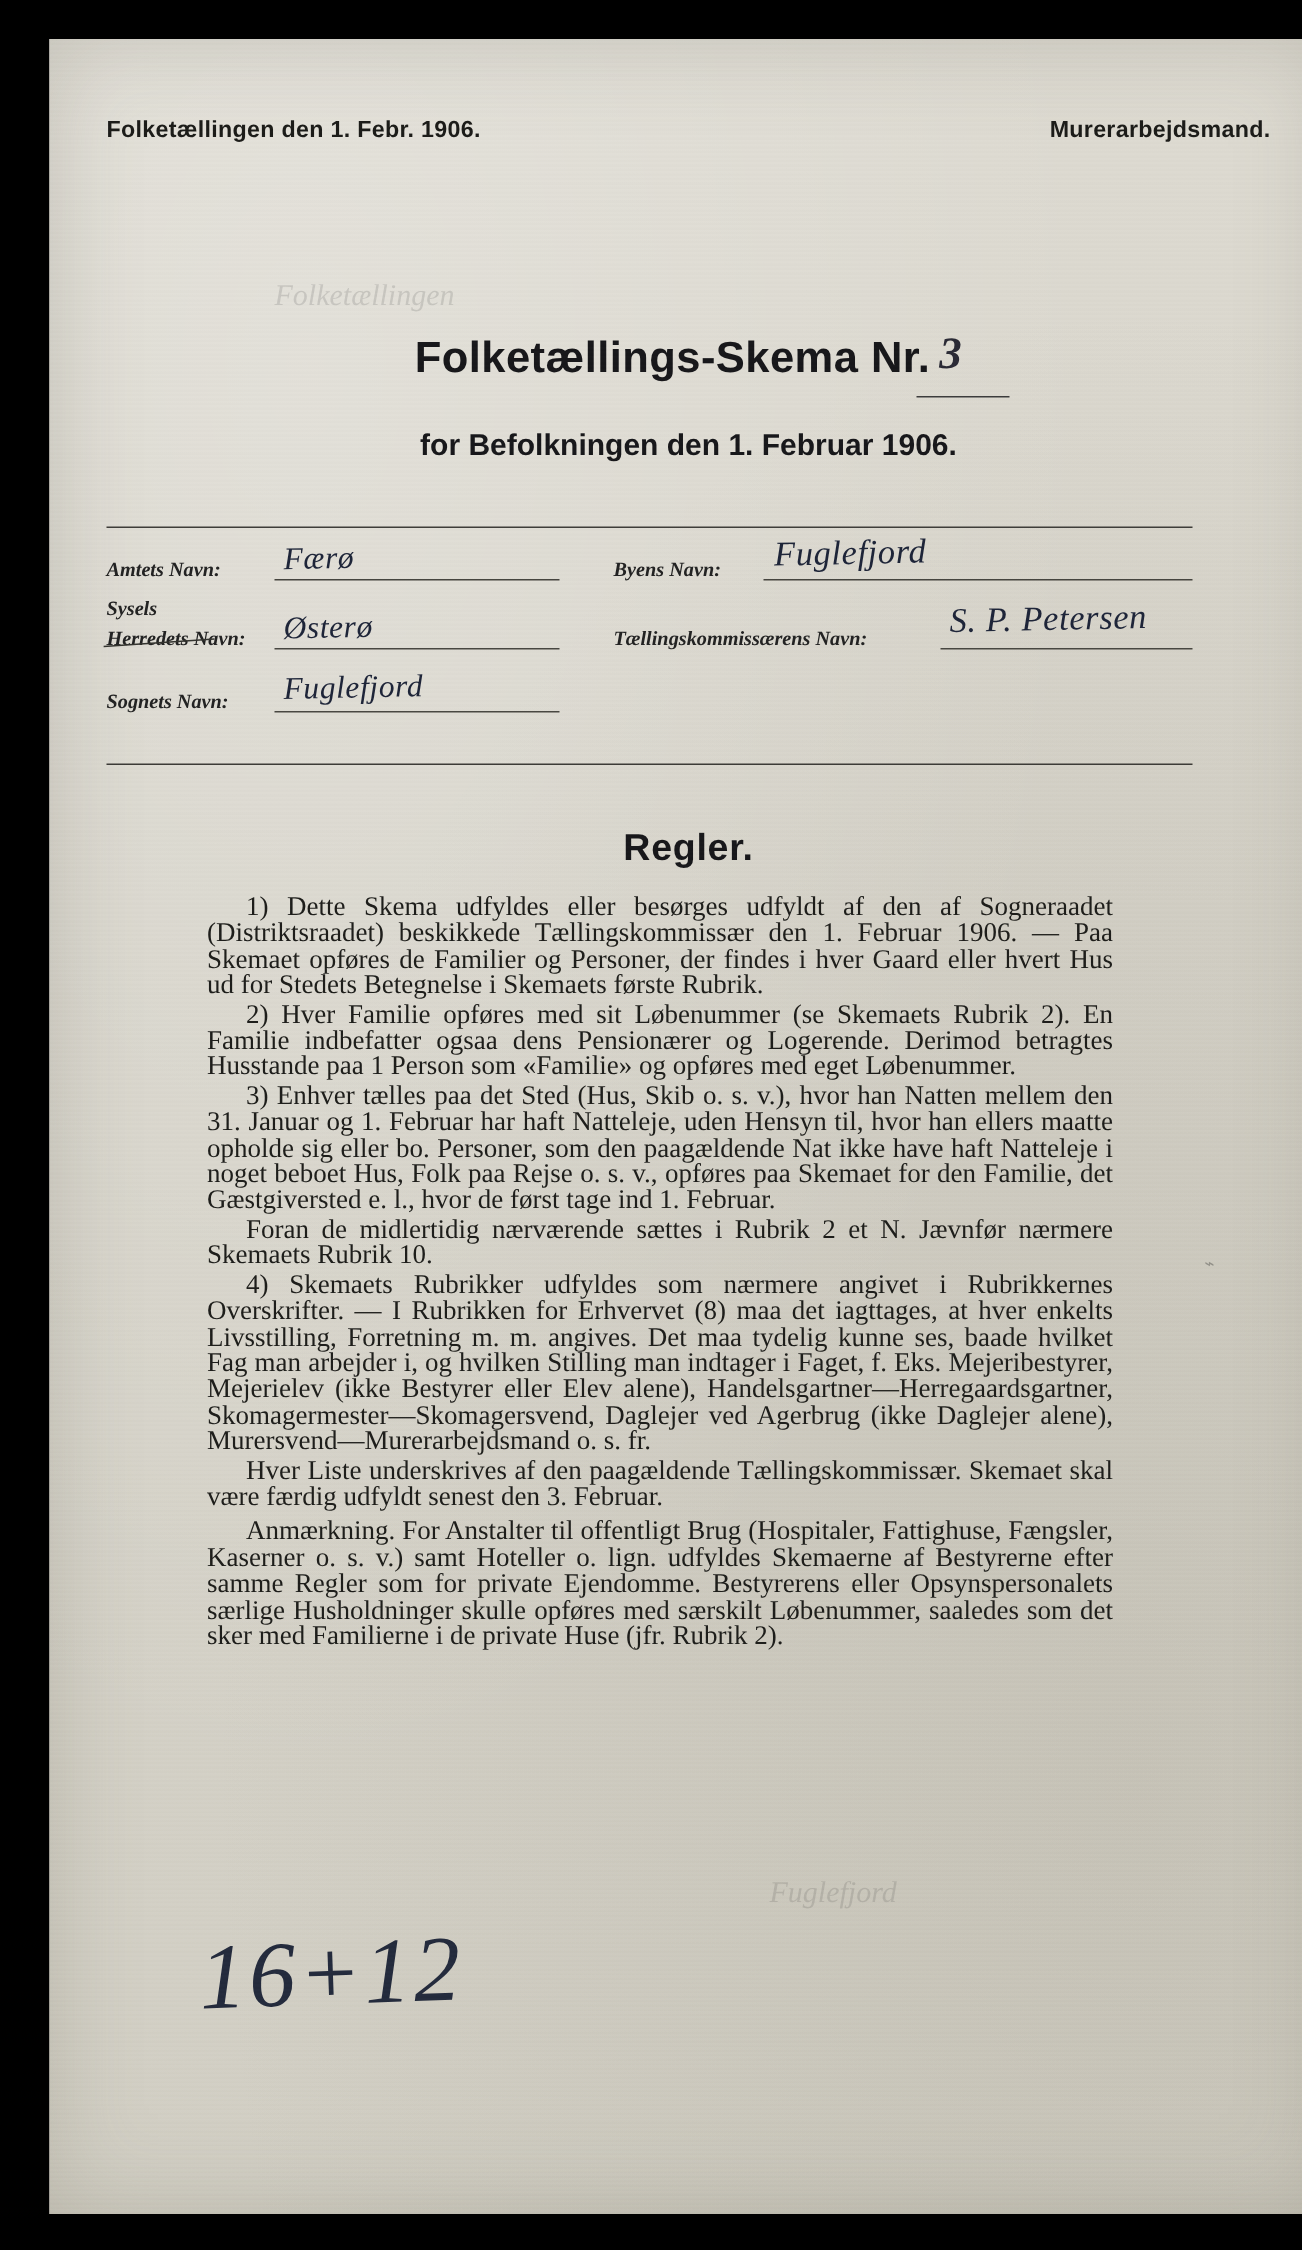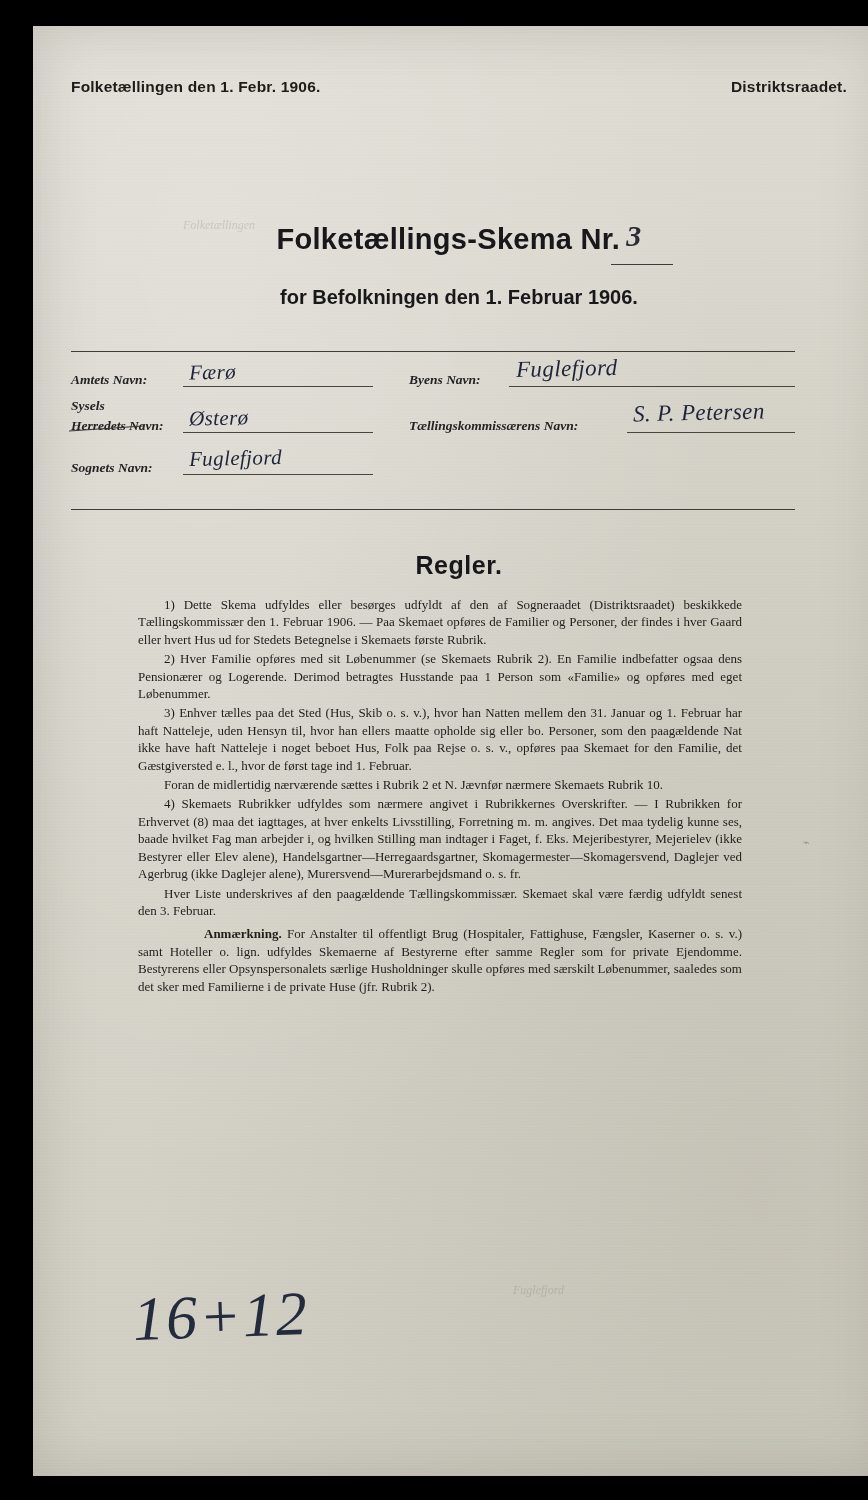--- a/index.html
+++ b/index.html
@@ -152,64 +152,63 @@
     color: #17171a;
     letter-spacing: .5px;
   }
 
   .rules-body {
     position: absolute;
     top: 570px;
     left: 105px;
     width: 604px;
     font-family: "Liberation Serif", serif;
-    font-size: 13px;
+    font-size: 18px;
     line-height: 17.4px;
     color: #1d1d1a;
     text-align: justify;
   }
   .rules-body p { margin: 0 0 2px 0; text-indent: 26px; }
-  .rules-body b { font-weight: bold; margin-left: 40px; }
+  .rules-body b { font-weight: normal; }
 
   .bignum {
     position: absolute;
     left: 100px;
     top: 1255px;
     font-family: "Liberation Serif", serif;
     font-style: italic;
     font-size: 62px;
     color: #232a3c;
     letter-spacing: 2px;
     transform: rotate(-2deg);
   }
 
   .ghost {
     position: absolute;
     font-family: "Liberation Serif", serif;
     font-style: italic;
     color: rgba(60,60,60,0.16);
-    font-size: 12px;
+    font-size: 20px;
     pointer-events: none;
-    margin-top: 32px;
   }
   .edge-mark {
     position: absolute;
     color: rgba(40,40,40,0.35);
     font-size: 11px;
     font-family: "Liberation Serif", serif;
   }
 </style>
 </head>
 <body>
 
 <div id="page">
 
   <div class="hdr">
     <div>Folketællingen den 1. Febr. 1906.</div>
-    <div>Distriktsraadet.</div>
+    <div>Murerarbejdsmand.</div>
   </div>
 
   <div class="title-wrap">
     <div class="title-main">
       <span>Folketællings-Skema Nr.</span><span class="title-nr">3</span>
       <span class="nr-underline"></span>
     </div>
     <div class="title-sub">for Befolkningen den 1. Februar 1906.</div>
   </div>
 

